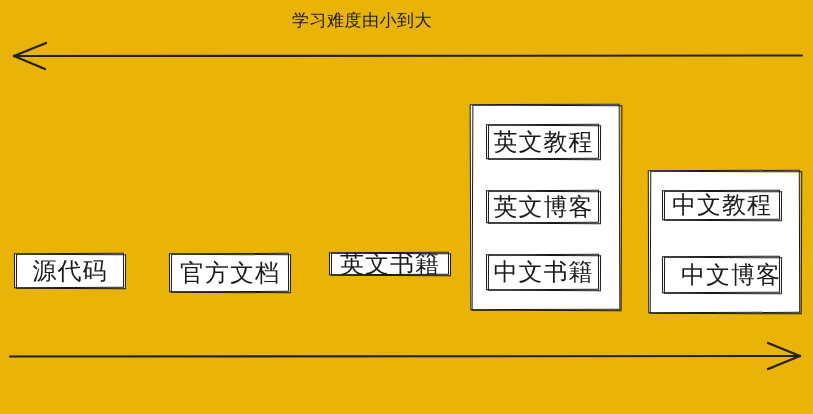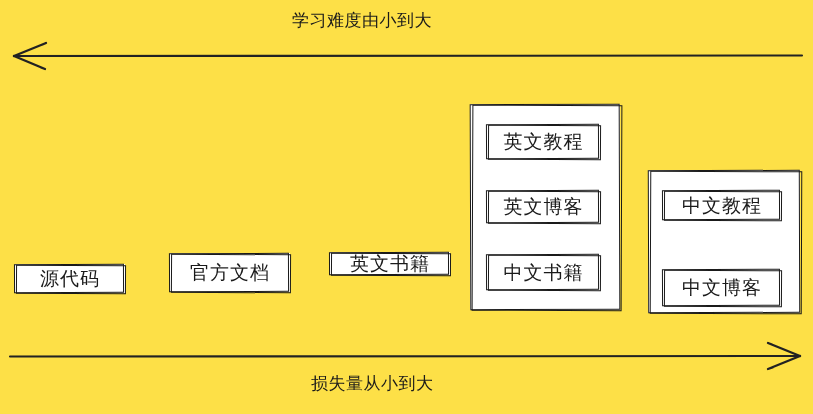--- a/index.html
+++ b/index.html
@@ -4,21 +4,21 @@
 <style>
   html, body {
     margin: 0;
     padding: 0;
     background: #ffffff;
   }
   #canvas {
     position: relative;
     width: 813px;
     height: 414px;
-    background: #fde047;
+    background: #eab308;
     overflow: hidden;
     font-family: "Liberation Sans", "DejaVu Sans", sans-serif;
   }
   .axis-label {
     position: absolute;
     font-size: 17px;
     color: #1a1a1a;
     letter-spacing: 0.5px;
     white-space: nowrap;
     line-height: 1;
@@ -34,21 +34,21 @@
     pointer-events: none;
   }
 
   .node {
     position: absolute;
     box-sizing: border-box;
     background: #ffffff;
     display: flex;
     align-items: center;
     justify-content: center;
-    font-size: 19px;
+    font-size: 24px;
     color: #1a1a1a;
     letter-spacing: 1px;
     line-height: 1;
   }
   .node .node-label { position: relative; z-index: 2; }
 
   
   .node::before,
   .node::after {
     content: "";
@@ -88,38 +88,37 @@
     border-width: 1.2px;
   }
 </style>
 </head>
 <body>
 
 <div id="canvas">
 
   <div class="axis-label" id="top-label">学习难度由小到大</div>
 
-  <div class="axis-label" id="bottom-label">损失量从小到大</div>
 
   <svg class="lines" viewBox="0 0 813 414">
 
     <g>
       <path d="M14 56 L802 55.5" stroke="#222" stroke-width="2.1" fill="none" stroke-linecap="round"></path>
       <path d="M14 56 L46 43 L42.5 44.5" stroke="#222" stroke-width="2.3" fill="none" stroke-linecap="round" stroke-linejoin="round"></path>
       <path d="M14 56 L45 69 L41 67.5" stroke="#222" stroke-width="2.3" fill="none" stroke-linecap="round" stroke-linejoin="round"></path>
     </g>
 
     <g>
       <path d="M10 356.5 L800 356" stroke="#222" stroke-width="2.1" fill="none" stroke-linecap="round"></path>
       <path d="M800 356 L768 343 L772 344.5" stroke="#222" stroke-width="2.3" fill="none" stroke-linecap="round" stroke-linejoin="round"></path>
       <path d="M800 356 L768 369 L772.5 367.5" stroke="#222" stroke-width="2.3" fill="none" stroke-linecap="round" stroke-linejoin="round"></path>
     </g>
   </svg>
 
-  <div class="node" style="left:15px; top:264px; width:110px; height:29px;">
+  <div class="node" style="left:15px; top:253px; width:110px; height:35px;">
     <span class="node-label">源代码</span>
   </div>
 
   <div class="node" style="left:170px; top:253px; width:120px; height:39px;">
     <span class="node-label">官方文档</span>
   </div>
 
   <div class="node" style="left:330px; top:252px; width:120px; height:23px;">
     <span class="node-label">英文书籍</span>
   </div>
@@ -132,17 +131,17 @@
     <span class="node-label">英文博客</span>
   </div>
   <div class="node" style="left:487px; top:254px; width:113px; height:36px;">
     <span class="node-label">中文书籍</span>
   </div>
 
   <div class="group-box" style="left:648px; top:170px; width:152px; height:143px;"></div>
   <div class="node" style="left:663px; top:190px; width:118px; height:30px;">
     <span class="node-label">中文教程</span>
   </div>
-  <div class="node" style="left:663px; top:269px; width:118px; height:37px;">
+  <div class="node" style="left:663px; top:256px; width:118px; height:37px;justify-content:flex-end;">
     <span class="node-label">中文博客</span>
   </div>
 
 </div>
 
 </body></html>

